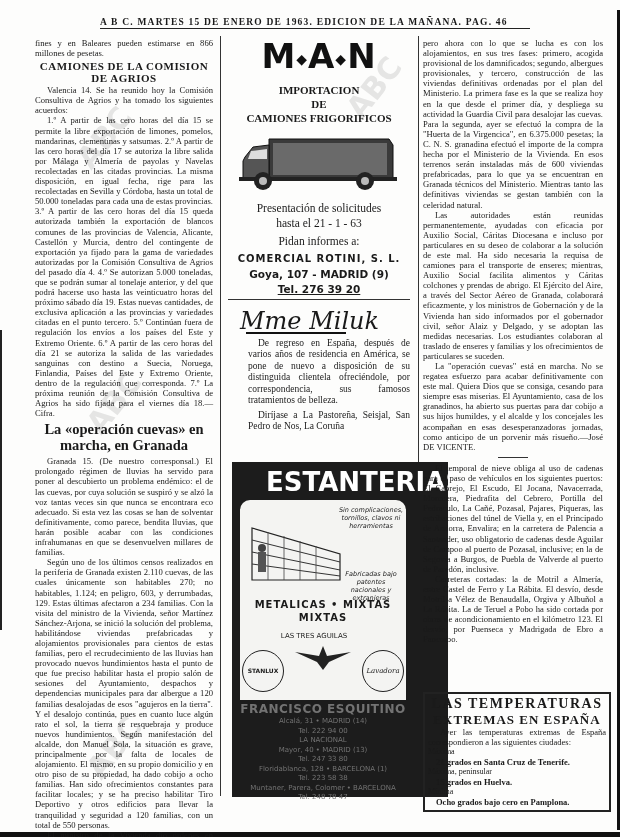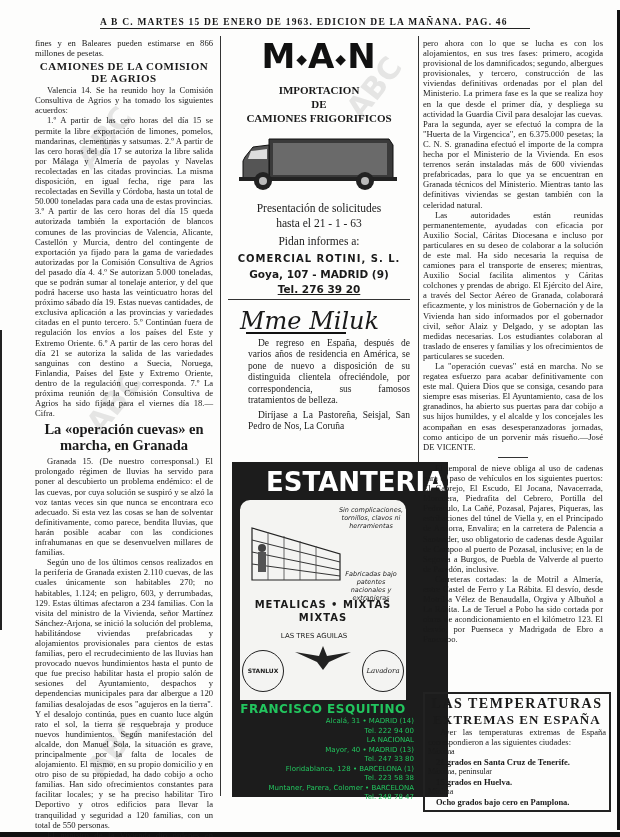--- a/index.html
+++ b/index.html
@@ -33,23 +33,23 @@
   .miluk{font-family:"DejaVu Serif",serif;font-style:italic;font-size:24px;text-align:left;padding-left:12px;line-height:30px;margin-top:6px;}
   .miluk-line{width:100px;border-top:2px solid #111;margin:-4px 0 4px 18px;}
   .miluk-text{font-family:"Liberation Serif",serif;font-size:9.5px;line-height:11.5px;text-align:justify;padding-left:20px;}
   .miluk-text p{margin:0;text-indent:10px;}
   .estant{position:absolute;left:232px;top:462px;width:182px;height:335px;background:#1c1c1c;padding-left:34px;}
   .estant-title{font-family:"DejaVu Sans",sans-serif;font-weight:900;font-size:26px;color:#fff;text-align:center;letter-spacing:0px;line-height:32px;margin-top:4px;}
   .estant-inner{position:absolute;left:8px;top:38px;width:166px;height:200px;background:#f4f4f2;border-radius:10px 10px 0 0;}
   .estant-note{position:absolute;font-family:"DejaVu Sans",sans-serif;font-size:6.5px;font-style:italic;text-align:center;line-height:8px;color:#222;}
   .metalicas{position:absolute;left:0;width:166px;font-family:"DejaVu Sans",sans-serif;font-weight:bold;font-size:10px;text-align:center;letter-spacing:1px;line-height:13px;}
   .aguilas{position:absolute;left:0;width:148px;font-family:"DejaVu Sans",sans-serif;font-size:6px;text-align:center;}
-  .esq{position:absolute;left:0;top:240px;width:182px;text-align:center;color:#22c55e;font-family:"DejaVu Sans",sans-serif;}
+  .esq{position:absolute;left:0;top:240px;width:182px;text-align:center;color:#737373;font-family:"DejaVu Sans",sans-serif;}
   .esq .nm{font-size:12px;font-weight:bold;letter-spacing:0.5px;line-height:15px;}
-  .esq .ln{font-size:7px;line-height:9.5px;text-align:right;}
+  .esq .ln{font-size:7px;line-height:9.5px;}
   .temps{position:absolute;left:423px;top:692px;width:178px;border:2px solid #222;padding:2px 3px 3px 3px;font-family:"Liberation Serif",serif;}
   .temps .t1{font-weight:bold;font-size:14px;text-align:center;letter-spacing:1.5px;line-height:16px;}
   .temps .t2{font-weight:bold;font-size:13px;text-align:center;letter-spacing:1px;line-height:15px;}
   .temps .body{font-size:8.5px;line-height:10px;text-align:justify;}
   .temps .body p{margin:0;}
   .temps .lbl{font-size:8px;}
   .temps .val{font-weight:bold;padding-left:8px;}
   .wm{position:absolute;font-family:"DejaVu Sans",sans-serif;color:rgba(120,120,120,0.18);font-size:30px;font-weight:bold;pointer-events:none;}
 </style>
 </head>

